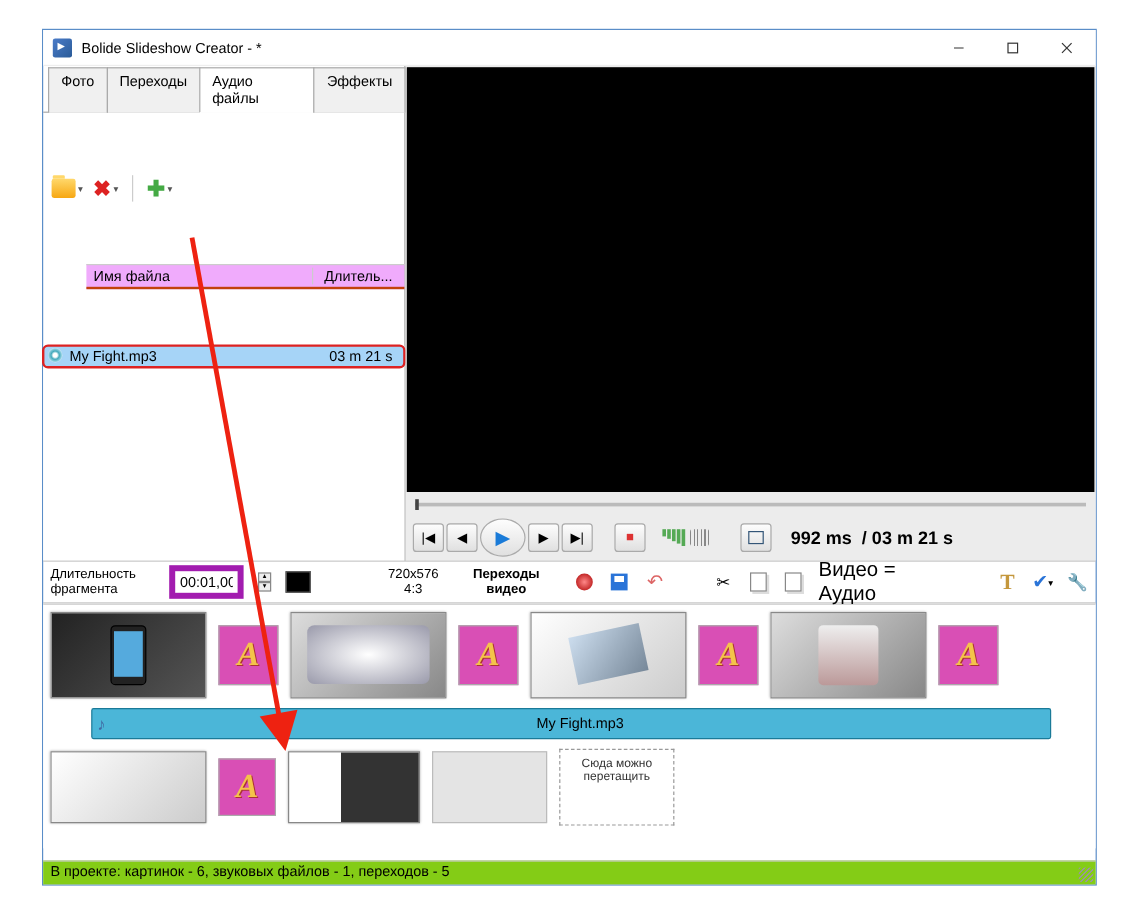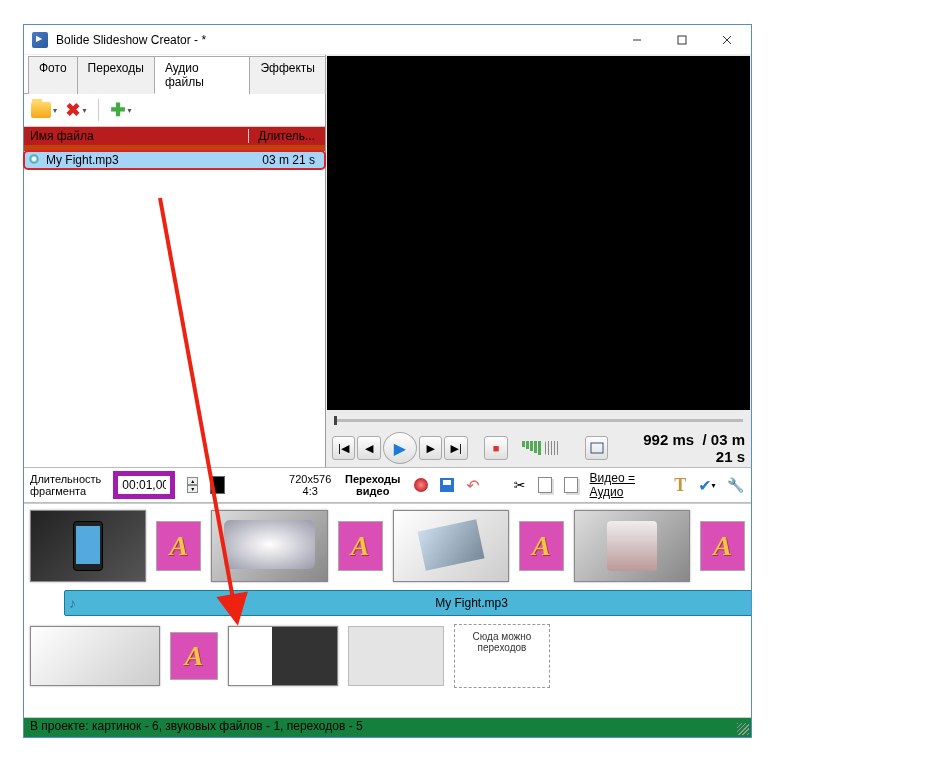--- a/index.html
+++ b/index.html
@@ -1,47 +1,47 @@
 <!DOCTYPE html>
 <html><head>
 <meta charset="utf-8">
 <style>
 * { box-sizing: border-box; margin: 0; padding: 0; font-family: "Segoe UI", Tahoma, sans-serif; }
 body { background: #fff; width: 951px; height: 757px; position: relative; overflow: hidden; }
 
 
-.window { border: 1px solid #5a8dc8; width: 729px; height: 714px; position: absolute; left: 23px; top: 24px; background: #fff; }
+.window { border: 1px solid #5a8dc8; width: 879px; height: 714px; position: absolute; left: 35px; top: 24px; background: #fff; }
 .titlebar { height: 30px; display: flex; align-items: center; padding: 0 2px; background: #fff; border-bottom: 1px solid #eee; }
 .app-icon { width: 16px; height: 16px; margin: 0 8px 0 6px; background: linear-gradient(135deg,#4a7bc8,#2a5b98); border-radius: 2px; position: relative; }
 .app-icon::after { content: "▶"; position: absolute; color: #fff; font-size: 8px; left: 4px; top: 2px; }
 .title-text { font-size: 12px; flex: 1; }
 .win-btns { display: flex; }
 .win-btn { width: 45px; height: 29px; display: flex; align-items: center; justify-content: center; font-size: 13px; }
 .win-btn svg { stroke: #333; stroke-width: 1; fill: none; }
 
 
 .menubar { height: 24px; background: #fff; display: flex; align-items: center; padding-left: 10px; gap: 18px; font-size: 12px; border-bottom: 1px solid #ddd; }
 .menu-item { padding: 2px 6px; }
 
 
 .main { display: flex; height: 412px; }
-.left-panel { width: 302px; border-right: 1px solid #999; display: flex; flex-direction: column; }
+.left-panel { width: 302px; border-right: 1px solid #999; display: flex; flex-direction: column; gap: 47px; }
 .tabs { display: flex; font-size: 12px; border-bottom: 1px solid #aaa; padding-left: 4px; }
 .tab { padding: 4px 10px; border: 1px solid #aaa; border-bottom: none; margin-right: -1px; background: #f0f0f0; position: relative; top: 1px; }
 .tab.active { background: #fff; border-bottom: 1px solid #fff; }
 .toolbar { height: 32px; display: flex; align-items: center; padding: 2px 6px; gap: 4px; }
 .tbtn { width: 28px; height: 26px; display: flex; align-items: center; justify-content: center; border: 1px solid transparent; position: relative; }
 .tbtn .drop { font-size: 8px; margin-left: 2px; color: #555; }
 .folder-ico { width: 20px; height: 16px; background: linear-gradient(#ffd86b,#f7a712); border-radius: 2px; position: relative; }
 .folder-ico::before { content:""; position:absolute; width:10px; height:3px; background:#ffd86b; top:-3px; left:1px; border-radius:1px 1px 0 0; }
 .x-ico { color: #d22; font-size: 18px; font-weight: bold; }
 .plus-ico { color: #4a4; font-size: 18px; font-weight: bold; }
 .sep { width: 1px; height: 22px; background: #ccc; margin: 0 4px; }
 
-.list-header { display: flex; font-size: 12px; border-bottom: 6px solid #c2410c; border-top: 1px solid #ccc; padding: 2px 6px; background: #b91c1c; }
+.list-header { display: flex; font-size: 12px; border-bottom: 2px solid #c2410c; border-top: 1px solid #ccc; padding: 2px 6px; background: #f0abfc; margin-left: 36px; }
 .lh-name { flex: 1; border-right: 1px solid #ccc; }
 .lh-dur { width: 70px; text-align: right; padding-right: 4px; }
 .list-body { flex: 1; background: #fff; font-size: 12px; }
 .audio-row { display: flex; align-items: center; padding: 2px 4px; background: #a6d4f7; outline: 2px solid #d22; outline-offset: -1px; border-radius: 4px; }
 .audio-row .ico { width: 14px; height: 14px; margin-right: 4px; }
 .audio-row .name { flex: 1; }
 .audio-row .dur { padding-right: 6px; }
 .disc-ico { width:12px; height:12px; border-radius:50%; background: radial-gradient(circle,#fff 20%,#4ab 40%,#8cd 60%,#fff 80%); display:inline-block; }
 
 
@@ -71,21 +71,21 @@
 .color-cell { width: 22px; height: 18px; background: #000; border: 1px solid #666; }
 .dim-label { text-align:center; line-height:1.1; }
 .bold-btn { font-weight:bold; text-align:center; line-height:1.1; }
 .mid-ico { width:18px; height:18px; display:flex; align-items:center; justify-content:center; }
 .record-ico { width:14px; height:14px; border-radius:50%; background:radial-gradient(circle,#f88,#a00); }
 .floppy-ico { width:14px; height:14px; background:#2a74d8; position:relative; }
 .floppy-ico::after{content:"";position:absolute;width:8px;height:5px;background:#fff;left:3px;top:2px;}
 .undo-ico { color:#d66; font-size:16px; }
 .cut-ico::after { content:"✂"; font-size:14px; }
 .copy-ico, .paste-ico { width:14px; height:16px; background:#fff; border:1px solid #888; box-shadow:2px 2px 0 #ddd; }
-.va-label { font-size:12px;text-decoration:underline; }
+.va-label { font-size:17px; }
 .t-ico { font-family:serif; font-weight:bold; font-size:18px; color:#c4973c; }
 .check-ico { color:#2a74d8; font-size:16px; }
 .wrench-ico { color:#555; font-size:14px; }
 
 
 .timeline { background:#fff; height: 204px; overflow:hidden; border-top:1px solid #ccc; }
 .track { display:flex; align-items:center; gap:10px; padding:6px 6px; }
 .thumb { width:130px; height:72px; border:1px solid #888; box-shadow:0 0 2px #aaa; background:#777; position:relative; }
 .thumb.dark { background:linear-gradient(135deg,#222,#555); }
 .thumb.gray { background:linear-gradient(135deg,#ddd,#888); }
@@ -98,21 +98,21 @@
 .device-img { width:80%; height:70%; margin:8% auto; background:radial-gradient(ellipse,#fff,#99a); border-radius:6px; }
 
 .audio-track { margin: 2px 6px 8px 40px; height: 26px; background: #4bb6d8; border: 1px solid #1a7a98; border-radius: 2px; display:flex; align-items:center; padding-left:4px; width: 800px; }
 .note-ico { font-size:14px; margin-right:4px; color:#4169a3; }
 .audio-track .fname { flex:1; text-align:center; font-size:12px; }
 
 .track2 { display:flex; gap:10px; padding:0 6px; align-items:center; }
 .drop-target { width:96px; height:64px; border:1px dashed #999; font-size:10px; text-align:center; padding:6px 2px; color:#333; }
 
 
-.statusbar { position:absolute; bottom:0; left:0; right:0; height:20px; border-top:1px solid #ccc; font-size:12px; padding:1px 6px; background:#15803d; }
+.statusbar { position:absolute; bottom:0; left:0; right:0; height:20px; border-top:1px solid #ccc; font-size:12px; padding:1px 6px; background:#84cc16; }
 .sb-grip { position:absolute; right:2px; bottom:2px; width:12px; height:12px; background:repeating-linear-gradient(135deg,#999 0 1px,transparent 1px 3px);}
 
 
 .arrow-overlay { position:absolute; pointer-events:none; }
 </style>
 </head>
 <body>
 
 <div class="window">
 
@@ -306,21 +306,21 @@
 
     <div class="track2">
       <div class="thumb white" style="width:130px;height:60px"></div>
       <div class="trans" style="width:48px;height:48px">
           <span class="a">A</span>
         </div>
       <div class="thumb phone" style="width:110px;height:60px"></div>
       <div style="width:96px;height:60px;border:1px solid #bbb;background:#e4e4e4"></div>
       <div class="drop-target">
         <div>Сюда можно</div>
-        <div>переходов</div>
+        <div>перетащить</div>
       </div>
     </div>
   </div>
 
   <div class="statusbar">
     <span>В проекте: картинок - 6, звуковых файлов - 1, переходов - 5</span>
     <div class="sb-grip"></div>
   </div>
 </div>
 

